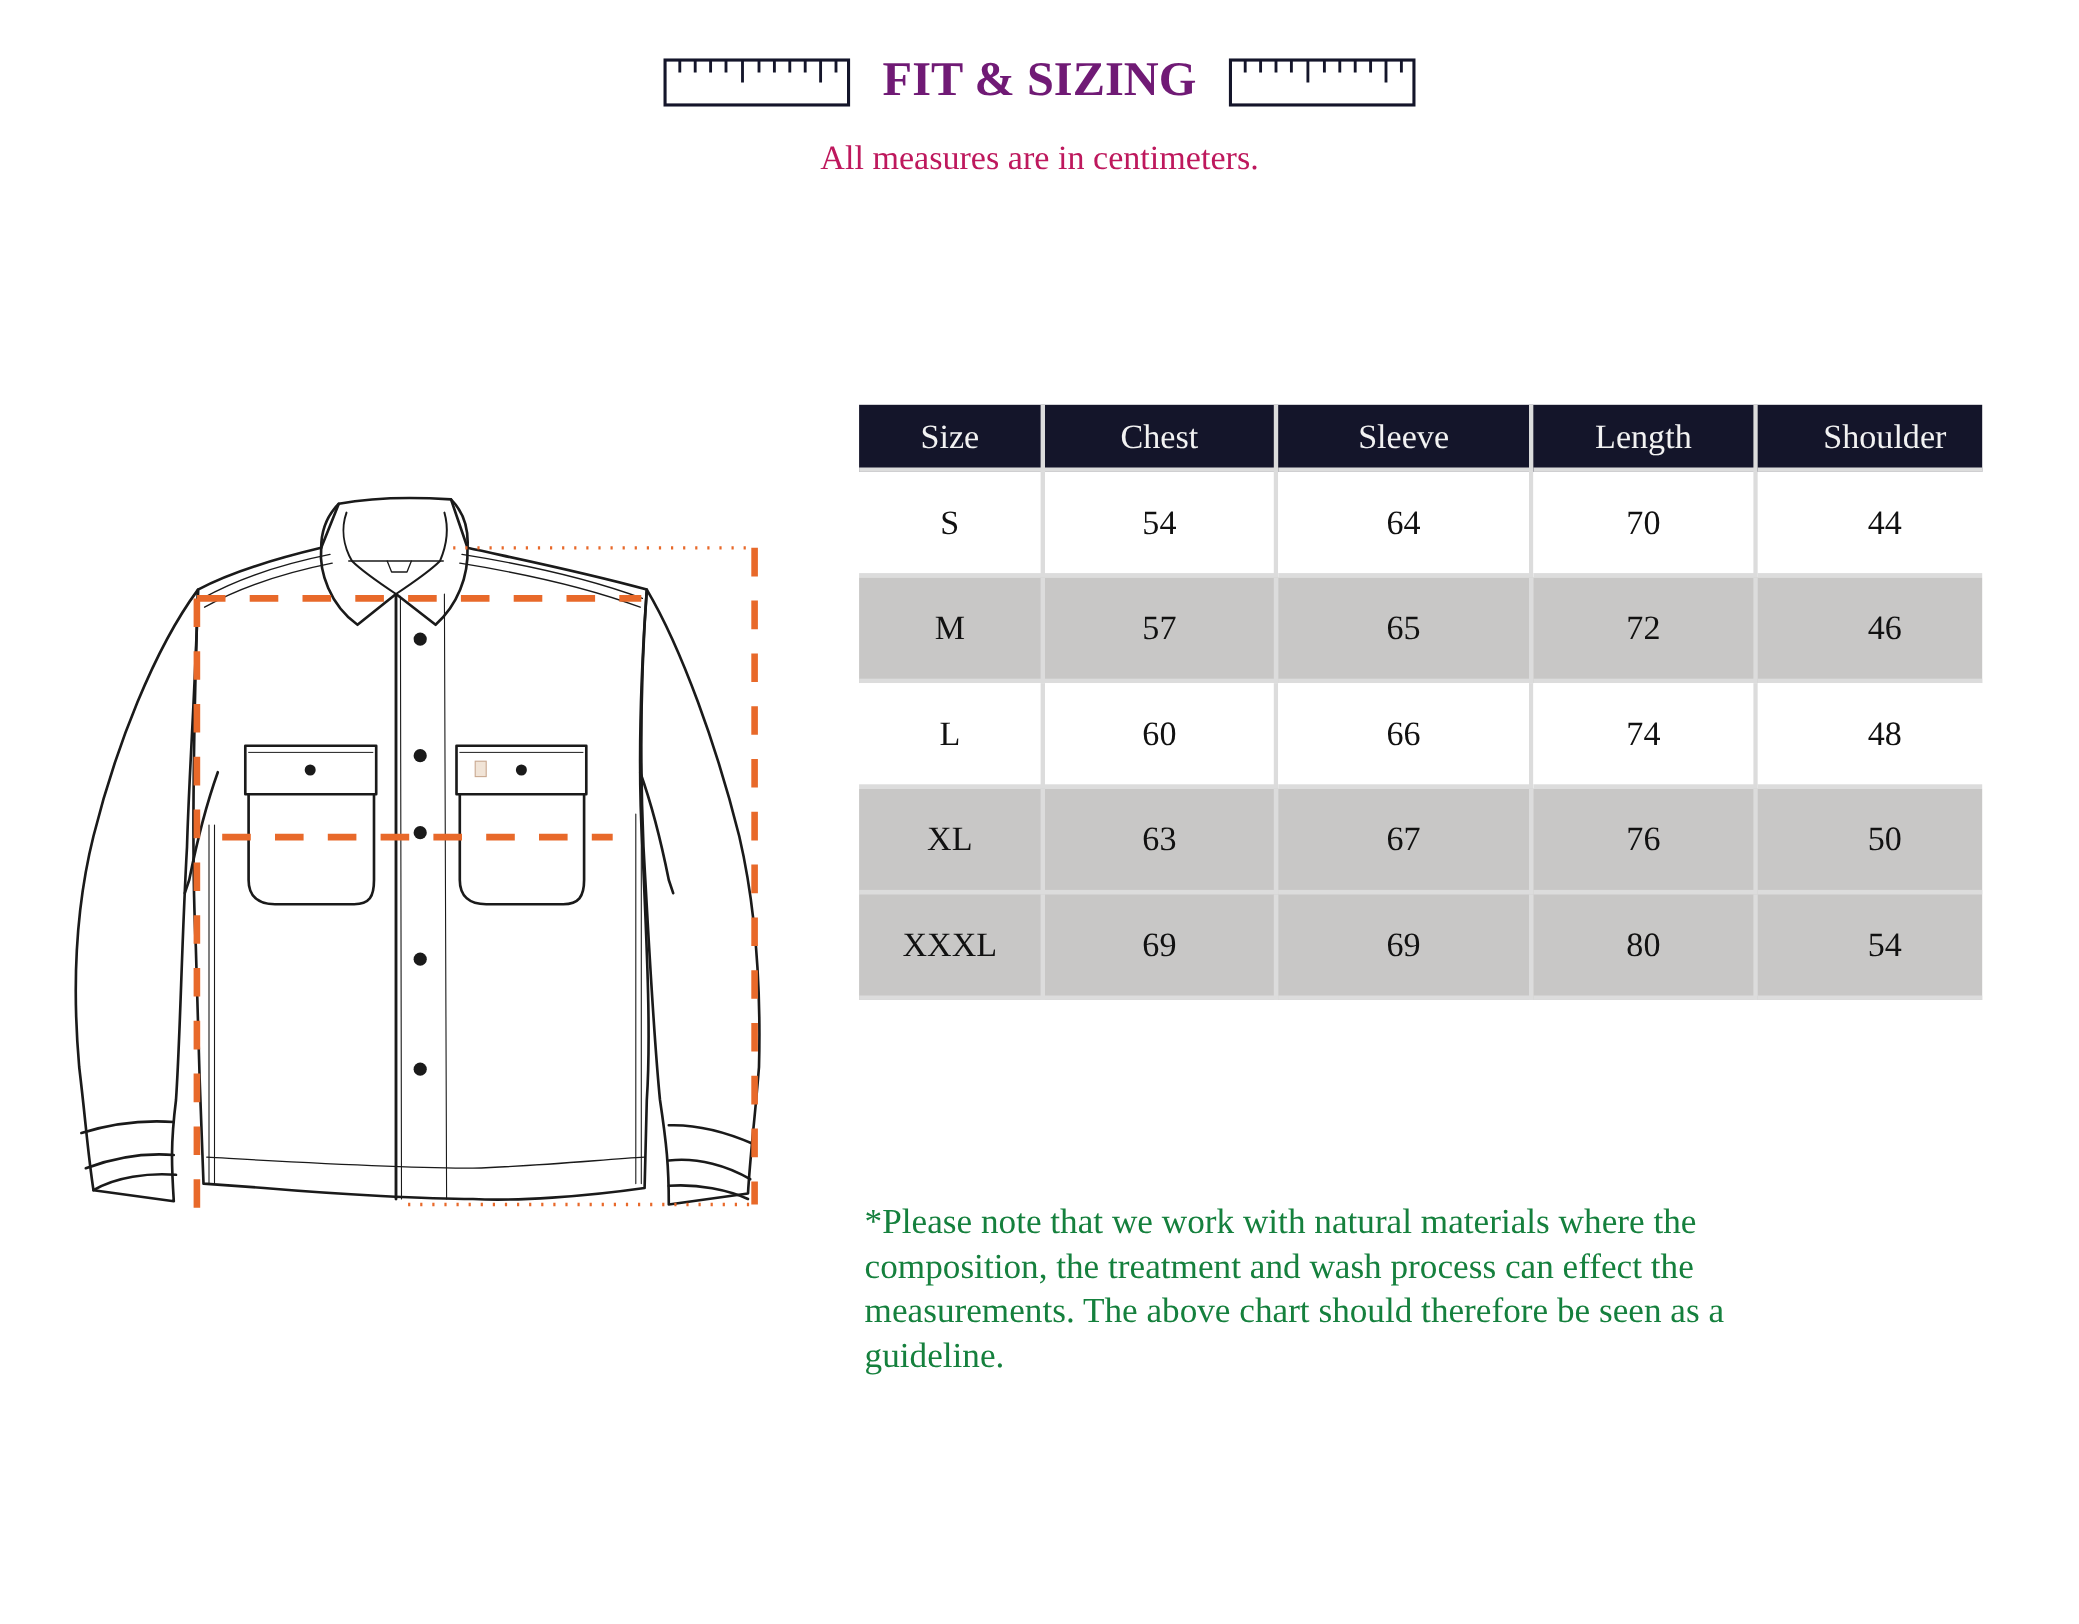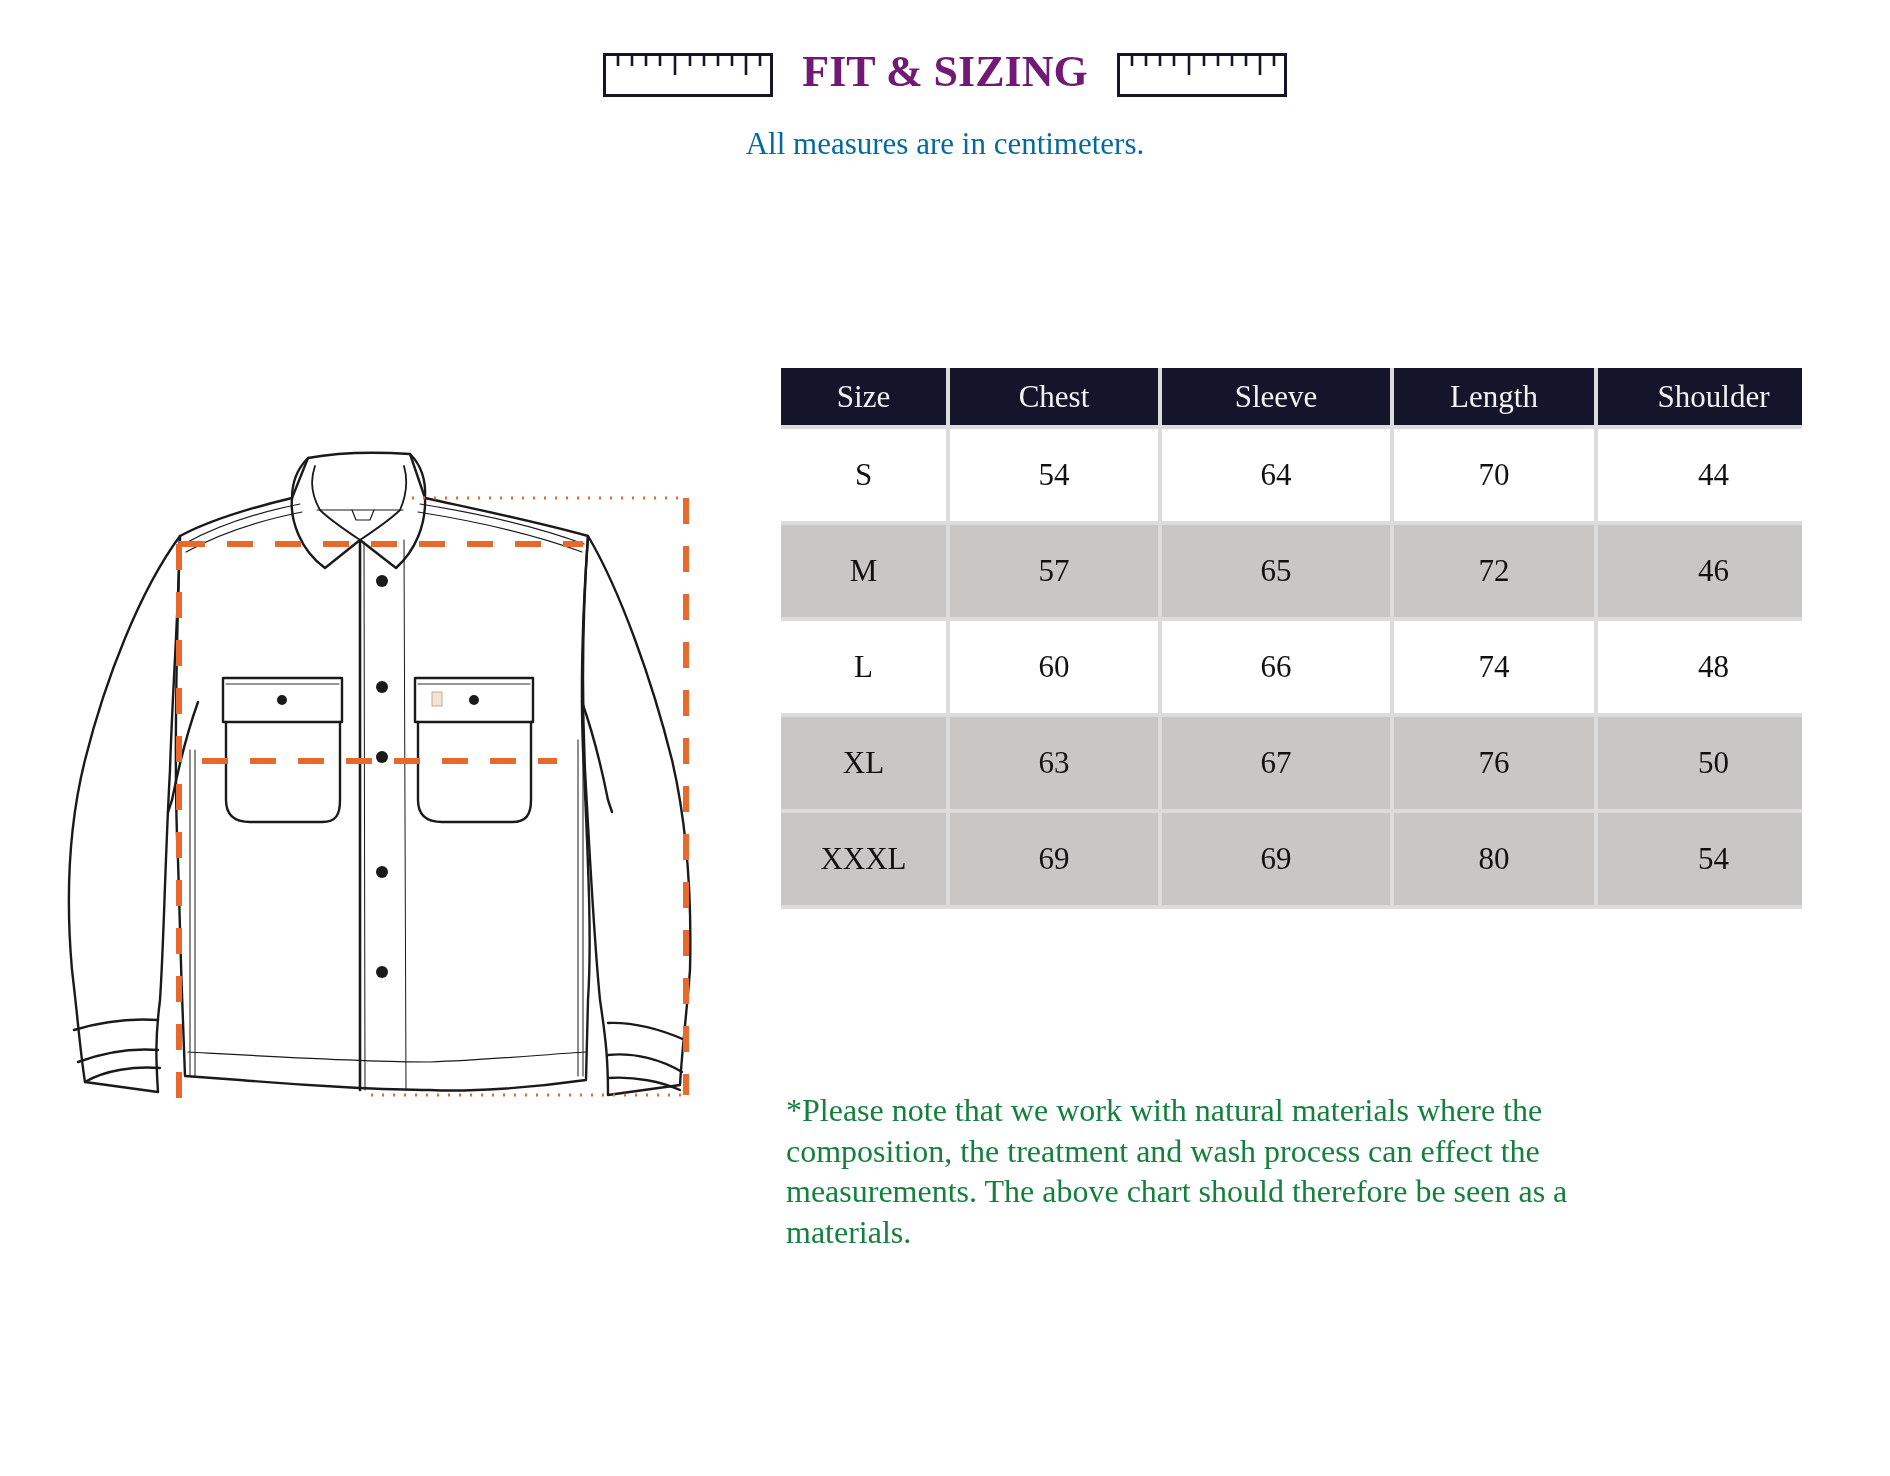--- a/index.html
+++ b/index.html
@@ -4,21 +4,21 @@
 <style>
   html, body { margin: 0; padding: 0; background: #ffffff; }
   body { width: 1890px; height: 1476px; position: relative; overflow: hidden;
          font-family: "Liberation Serif", "DejaVu Serif", serif; color: #111111; }
   .ruler { position: absolute; top: 53px; width: 170px; height: 44px; }
   .ruler svg { display: block; }
   .title { position: absolute; top: 46px; left: 790px; width: 310px; text-align: center;
            font-size: 44px; font-weight: bold; letter-spacing: 0px; color: #701a75;
            font-family: "Liberation Serif", serif; }
   .subtitle { position: absolute; top: 126px; left: 600px; width: 690px; text-align: center;
-              font-size: 31px; color: #0369a1; font-family: "Liberation Serif", serif; }
+              font-size: 31px; color: #be185d; font-family: "Liberation Serif", serif; }
   .jacket { position: absolute; left: 60px; top: 440px; width: 650px; height: 690px; }
   .size-table { position: absolute; left: 781px; top: 368px; width: 1021px;
                 border-collapse: separate; border-spacing: 0; table-layout: fixed; }
   .size-table th { background: #14152a; color: #f2f2f2; font-weight: normal;
                    font-size: 31px; height: 57px; padding: 0; text-align: center;
                    border-right: 4px solid #dcdcdc; border-bottom: 4px solid #dcdcdc; }
   .size-table th:last-child, .size-table td:last-child { border-right: none; padding-left: 27px; }
   .size-table td { font-size: 31px; height: 92px; padding: 0; text-align: center;
                    border-right: 4px solid #dcdcdc; border-bottom: 4px solid #dcdcdc;
                    color: #111111; }
@@ -194,14 +194,14 @@
       <td>80</td>
       <td>54</td>
     </tr>
   </tbody>
 </table>
 
 <div class="footnote">
   <div>*Please note that we work with natural materials where the</div>
   <div>composition, the treatment and wash process can effect the</div>
   <div>measurements. The above chart should therefore be seen as a</div>
-  <div>materials.</div>
+  <div>guideline.</div>
 </div>
 
 </body></html>

